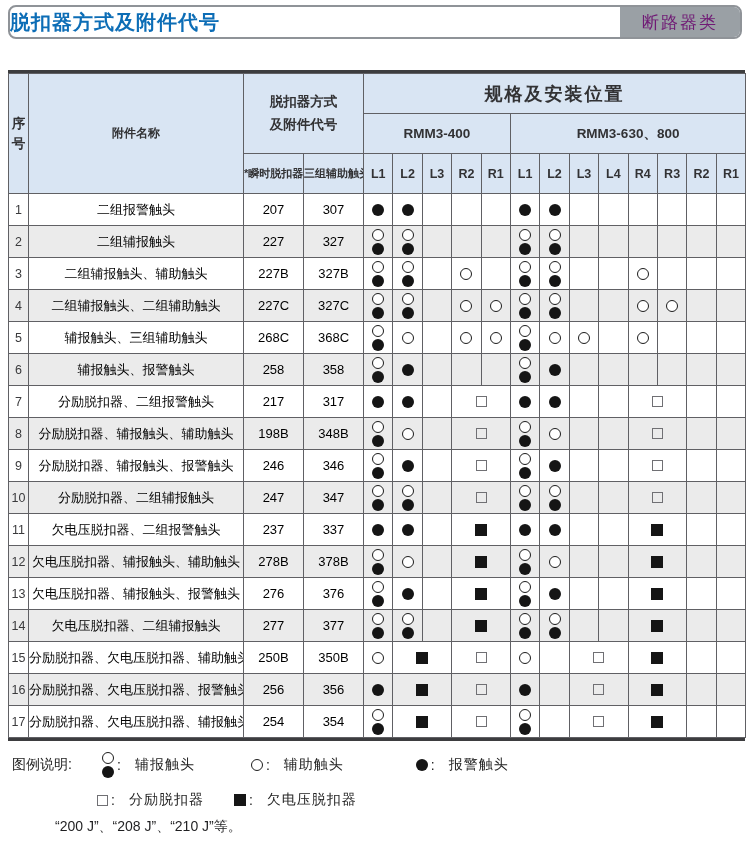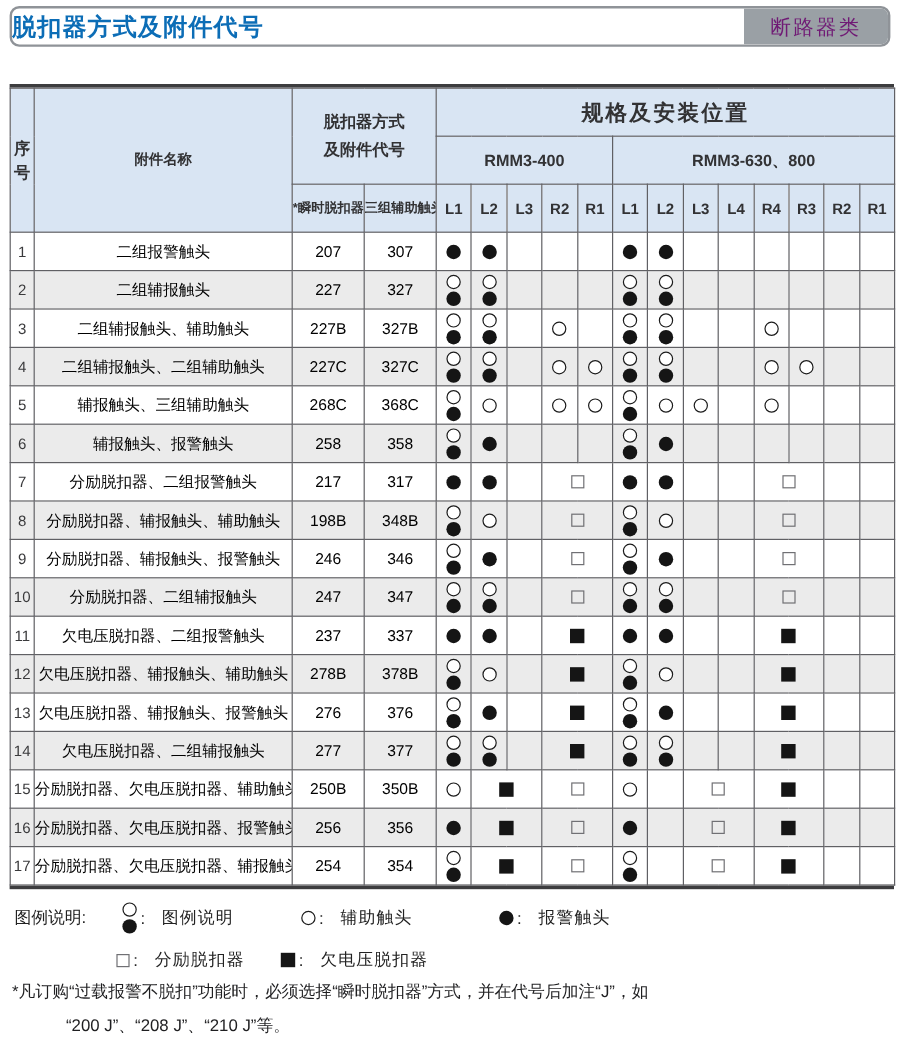--- a/index.html
+++ b/index.html
@@ -533,21 +533,21 @@
 
 <div class="legend">
   <div class="lg-line">
     <span class="lg-prefix">图例说明:</span>
     <span class="lg-item">
       <span class="sP">
           <span class="sO"></span>
           <span class="sF"></span>
         </span>
         <span class="lg-colon">:</span>
-      <span class="lg-lab">图例说明</span>
+      <span class="lg-lab">辅报触头</span>
     </span>
     <span class="lg-item lg-gap1">
       <span class="sO"></span>
         <span class="lg-colon">:</span>
       <span class="lg-lab">辅助触头</span>
     </span>
     <span class="lg-item lg-gap2">
       <span class="sF"></span>
         <span class="lg-colon">:</span>
       <span class="lg-lab">报警触头</span>
@@ -561,15 +561,14 @@
     </span>
     <span class="lg-item lg-gap3">
       <span class="sQ"></span>
         <span class="lg-colon">:</span>
       <span class="lg-lab">欠电压脱扣器</span>
     </span>
   </div>
 </div>
 
 <div class="footnote">
-  <div>*凡订购“过载报警不脱扣”功能时，必须选择“瞬时脱扣器”方式，并在代号后加注“J”，如</div>
   <div class="fn2">“200 J”、“208 J”、“210 J”等。</div>
 </div>
 
 </body></html>

